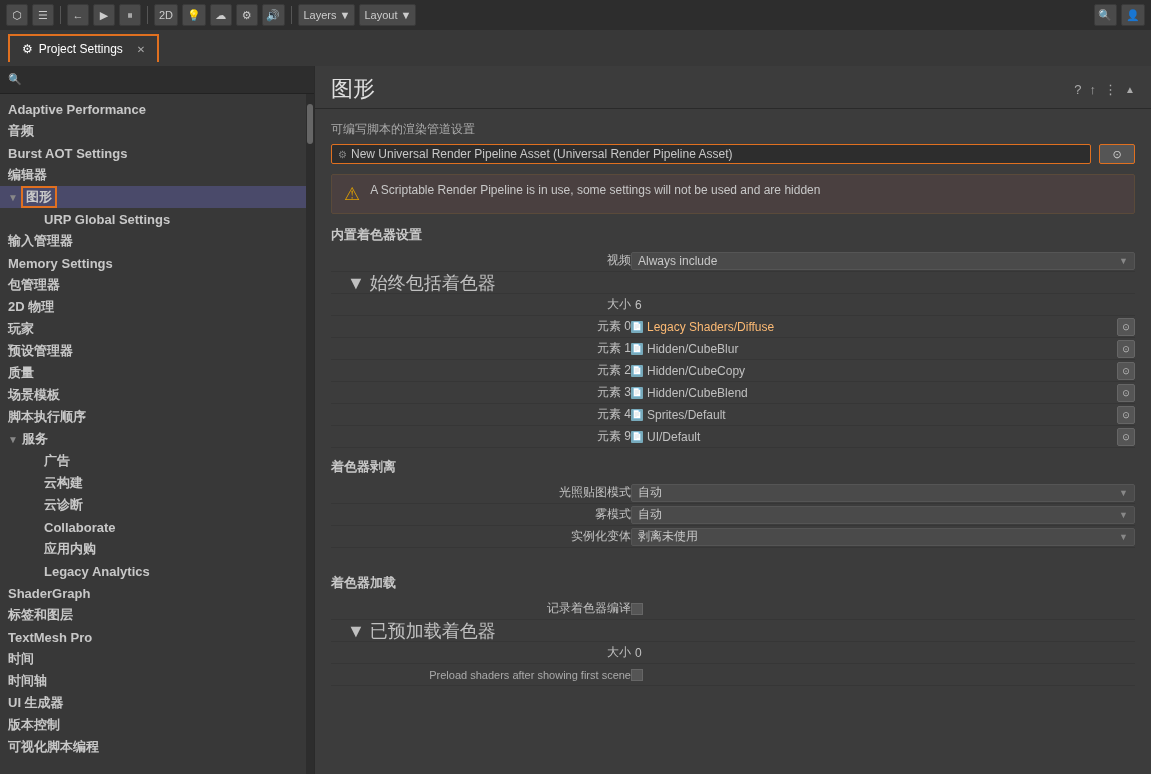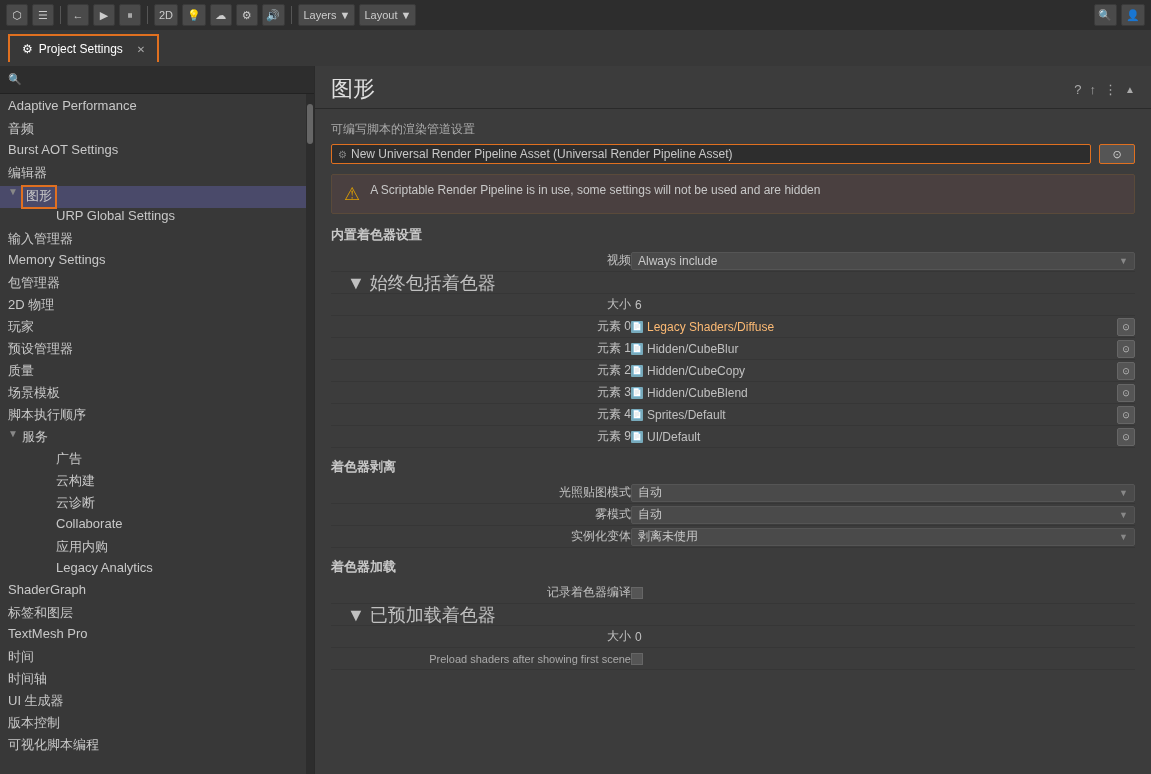--- a/index.html
+++ b/index.html
@@ -80,30 +80,31 @@
     .sidebar-list::-webkit-scrollbar-track {
       background: #383838;
     }
     .sidebar-list::-webkit-scrollbar-thumb {
       background: #555;
     }
 
     .sidebar-item {
       height: 22px;
       display: flex;
+      align-items: center;
       padding: 0 8px;
       cursor: pointer;
       font-size: 13px;
       color: #c8c8c8;
       white-space: nowrap;
+      font-weight: bold;
     }
 
     .sidebar-item.child {
       padding-left: 44px;
-      margin-left: 12px;
     }
 
     .sidebar-item .arrow {
       margin-right: 4px;
       font-size: 10px;
       color: #888;
     }
 
     
     .content {
@@ -683,21 +684,21 @@
       <div class="settings-row">
         <div class="settings-row-label">实例化变体</div>
         <div class="settings-row-value">
           <div class="dropdown">
             <span>剥离未使用</span>
             <span class="dropdown-arrow">▼</span>
           </div>
         </div>
       </div>
 
-      <div class="settings-section-title" style="margin-top: 10px; font-family: Liberation Serif, serif;">着色器加载</div>
+      <div class="settings-section-title" style="margin-top: 26px; font-family: Liberation Serif, serif;">着色器加载</div>
 
       <div class="settings-row">
         <div class="settings-row-label">记录着色器编译</div>
         <div class="settings-row-value">
           <div class="checkbox"></div>
         </div>
       </div>
 
       <div class="settings-row">
         <div class="settings-row-label indent1">

